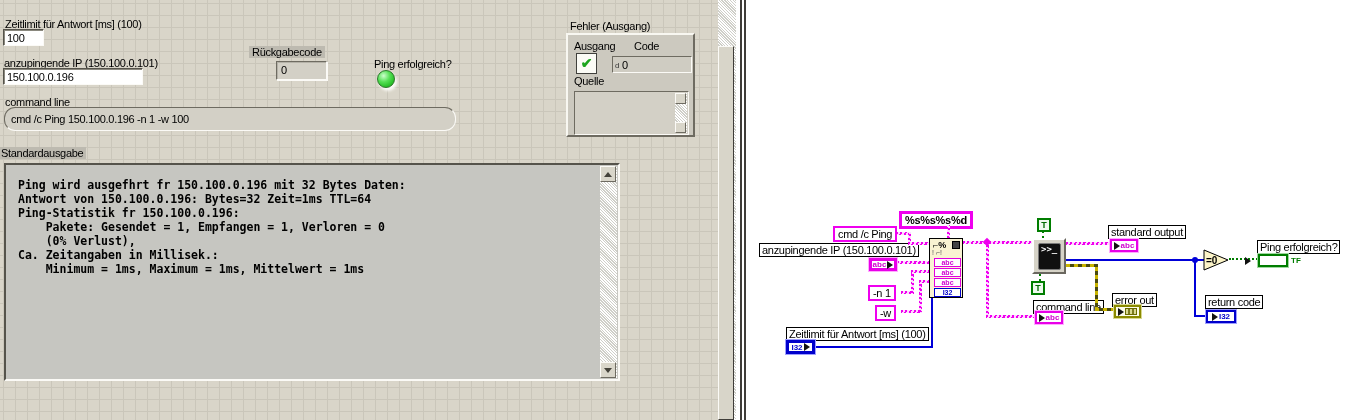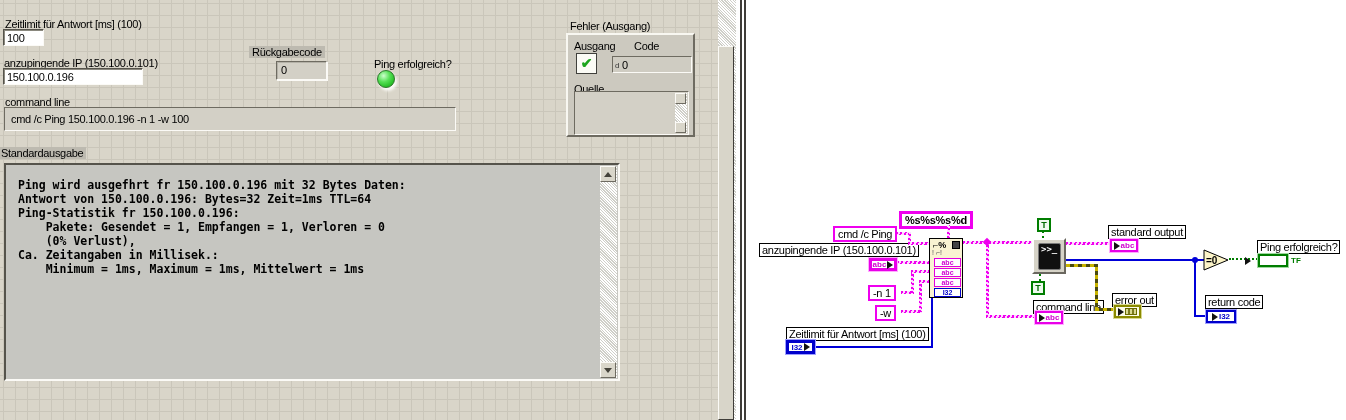--- a/index.html
+++ b/index.html
@@ -91,38 +91,38 @@
 
   <div id="panel">
 
     <div class="lbl" style="left:5px; top:18px;">Zeitlimit für Antwort [ms] (100)</div>
     <input class="inbox" style="left: 3px; top: 29px; width: 41px; height: 17px;" value="100">
 
     <div class="lbl" style="left:4px; top:57px;">anzupingende IP (150.100.0.101)</div>
     <input class="inbox" style="left: 3px; top: 68px; width: 140px; height: 17px;" value="150.100.0.196">
 
     <div class="lbl" style="left:5px; top:96px;">command line</div>
-    <div class="gfield" style="left:4px; top:107px; width:452px; height:24px; line-height:22px; padding-left:6px;">cmd /c Ping 150.100.0.196 -n 1 -w 100</div>
+    <div class="gfield" style="left:4px; top:107px; width:452px; height:24px; line-height:22px; padding-left:6px;border-radius:11px;">cmd /c Ping 150.100.0.196 -n 1 -w 100</div>
 
     <div class="lbl lbl-recessed" style="left:249px; top:46px;">Rückgabecode</div>
     <div class="gfield" style="left:276px; top:61px; width:51px; height:19px; line-height:17px; padding-left:4px; box-shadow:1px 1px 0 #fbfaf6, inset 1px 1px 0 #b4b1a7;">0</div>
 
     <div class="lbl" style="left:374px; top:58px;">Ping erfolgreich?</div>
     <div class="led" style="left:377px; top:70px;"></div>
 
     <div class="lbl" style="left:570px; top:20px;">Fehler (Ausgang)</div>
     <div class="cluster" style="left:566px; top:33px; width:129px; height:104px;">
       <div class="lbl" style="left:6px; top:5px;">Ausgang</div>
       <div class="lbl" style="left:66px; top:5px;">Code</div>
       <div style="position:absolute; left:8px; top:18px; width:21px; height:21px; background:#fbfbf5; border:1px solid #40403c; color:#1ca41c; font-size:14px; font-weight:bold; text-align:center; line-height:19px;"><span>✔</span></div>
       <div class="gfield" style="left:44px; top:21px; width:80px; height:17px; background:#cfccc2; border-color:#6e6b61 #fbfaf6 #fbfaf6 #6e6b61;">
         <span style="position:absolute; left:2px; top:4px; font-size:8px; color:#333;">d</span>
         <span style="position:absolute; left:9px; top:2px; font-size:11px;">0</span>
       </div>
-      <div class="lbl" style="left:6px; top:48px;">Quelle</div>
+      <div class="lbl" style="left:6px; top:40px;">Quelle</div>
       <div class="gfield" style="left:6px; top:56px; width:115px; height:44px; border-color:#6e6b61 #fbfaf6 #fbfaf6 #6e6b61;">
         <div class="checker" style="position:absolute; right:1px; top:1px; bottom:1px; width:12px;">
           <div class="sbtn" style="left:0; top:0; width:11px; height:11px;"></div>
           <div class="sbtn" style="left:0; bottom:0; width:11px; height:11px;"></div>
         </div>
       </div>
     </div>
 
     <div class="lbl lbl-recessed" style="left:-2px; top:147px;">Standardausgabe</div>
     <div id="stdout-area">

